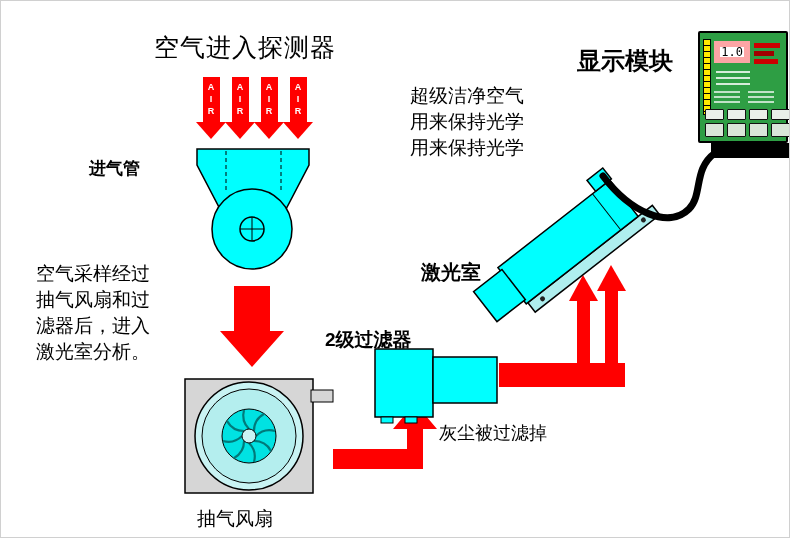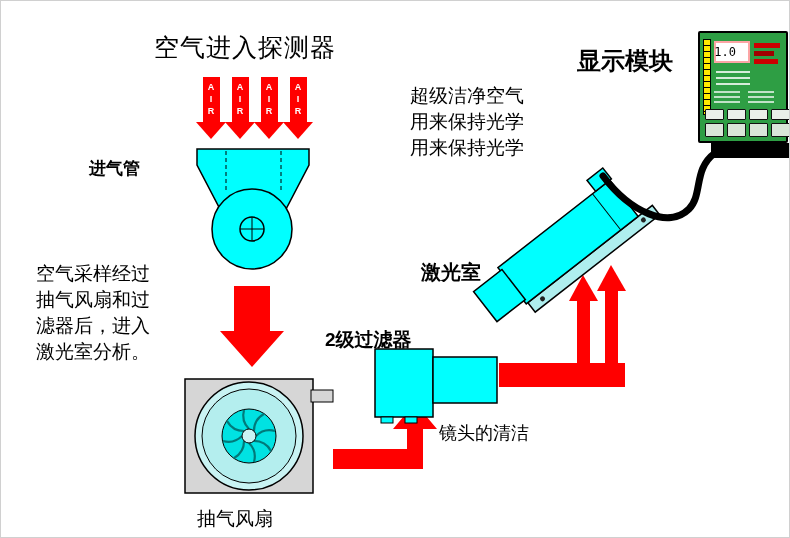--- a/index.html
+++ b/index.html
@@ -29,22 +29,22 @@
     position:absolute;left:697px;top:30px;width:90px;height:112px;
     background:#2e9e44;border:2px solid #000;border-radius:2px;box-sizing:border-box;
   }
   .dev-scale{
     position:absolute;left:3px;top:6px;width:8px;height:76px;
     background:#ffe800;border:1px solid #000;box-sizing:border-box;
     background-image:repeating-linear-gradient(to bottom,transparent 0 5px,#000 5px 6px);
   }
   .dev-screen{
     position:absolute;left:14px;top:8px;width:36px;height:22px;background:#ffffff;
-    border:2px solid #fca5a5;display:flex;align-items:center;justify-content:flex-end;
-    font-family:"DejaVu Sans Mono",monospace;font-size:12px;padding-right:12px;box-sizing:border-box;
+    border:6px solid #fca5a5;display:flex;align-items:center;justify-content:flex-end;
+    font-family:"DejaVu Sans Mono",monospace;font-size:12px;padding-right:1px;box-sizing:border-box;
   }
   .dev-logos{position:absolute;left:54px;top:10px;}
   .dev-logos i{display:block;height:5px;background:#cc0000;margin-bottom:3px;}
   .dev-logos i:nth-child(1){width:26px;}
   .dev-logos i:nth-child(2){width:20px;background:#a00000;}
   .dev-logos i:nth-child(3){width:24px;}
   .dev-lines{position:absolute;left:16px;top:38px;}
   .dev-lines i{display:block;width:34px;height:2px;background:rgba(255,255,255,.8);margin-bottom:4px;}
   .dev-cols{position:absolute;top:58px;}
   .dev-cols.c1{left:14px;} .dev-cols.c2{left:48px;}
@@ -148,21 +148,21 @@
     <span>空气采样经过</span>
     <span>抽气风扇和过</span>
     <span>滤器后，进入</span>
     <span>激光室分析。</span>
   </div>
 
   <div class="lbl" style="left:196px;top:505px;font-size:19px;">抽气风扇</div>
 
   <div class="lbl bold" style="left:324px;top:326px;font-size:19px;">2级过滤器</div>
 
-  <div class="lbl" style="left:438px;top:420px;font-size:18px;">镜头的清洁</div>
+  <div class="lbl" style="left:438px;top:420px;font-size:18px;">灰尘被过滤掉</div>
 
   <div class="lbl bold" style="left:420px;top:220px;font-size:20px;margin-top:38px;">激光室</div>
 
   <div class="lbl multiline" style="left:402px;top:82px;font-size:19px;line-height:26px;width:128px;text-align:center;">
     <span>超级洁净空气</span>
     <span>用来保持光学</span>
     <span>用来保持光学</span>
   </div>
 
   <div class="lbl bold" style="left:576px;top:46px;font-size:24px;font-family:Liberation Mono, monospace;">显示模块</div>

